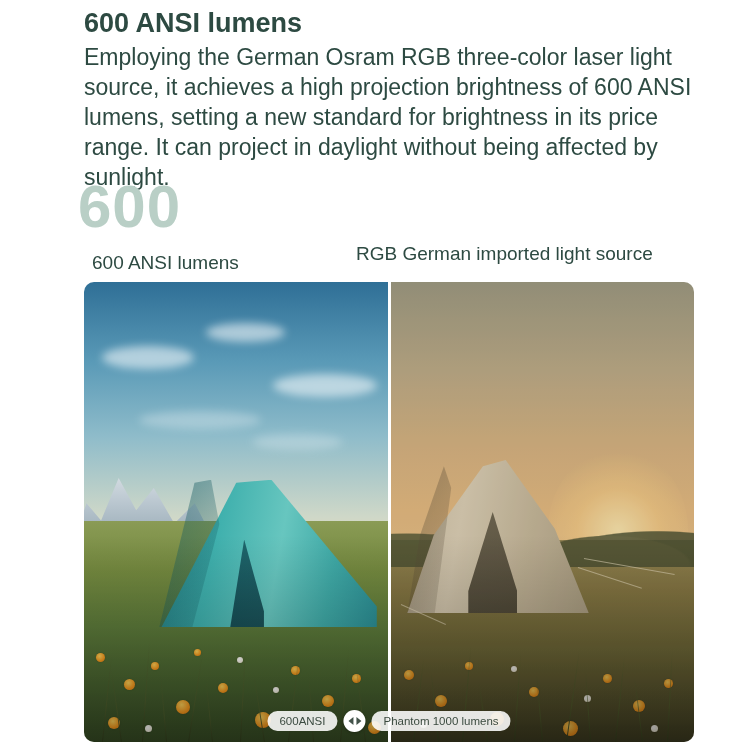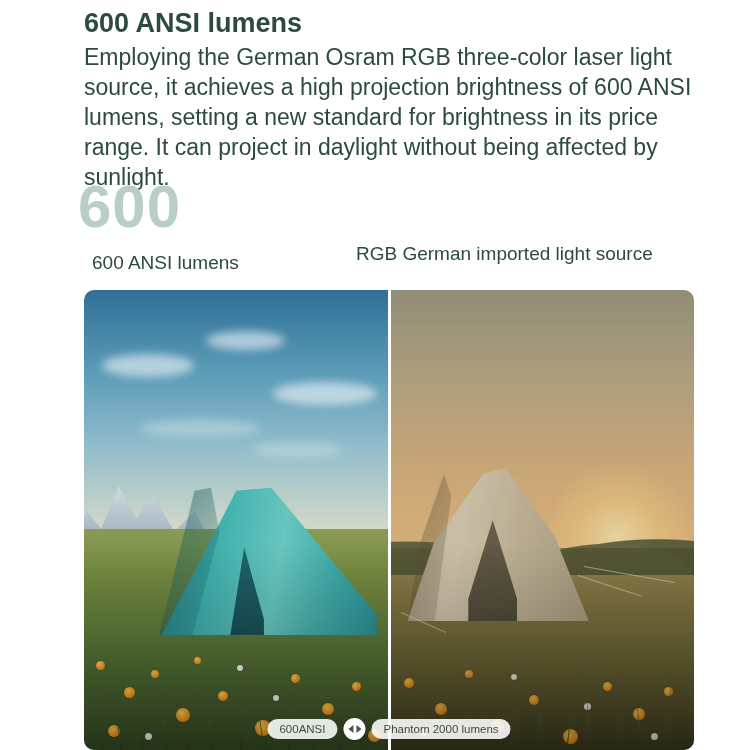--- a/index.html
+++ b/index.html
@@ -79,21 +79,21 @@
   .caption-right {
     position: absolute;
     left: 356px;
     top: 243px;
     font-size: 19px;
     color: #2d4a42;
   }
   .photo {
     position: absolute;
     left: 84px;
-    top: 290px;
+    top: 282px;
     width: 610px;
     height: 460px;
     border-radius: 10px;
     overflow: hidden;
   }
   .half {
     position: absolute;
     top: 0;
     width: 50%;
     height: 100%;
@@ -384,17 +384,17 @@
     </div>
 
     <div class="divider"></div>
 
     <div class="badges">
       <div class="badge">600ANSI</div>
       <div class="handle">
         <span class="arrow left"></span>
         <span class="arrow right"></span>
       </div>
-      <div class="badge">Phantom 2000 lumens</div>
+      <div class="badge">Phantom 1000 lumens</div>
     </div>
 
   </div>
 </div>
 
 </body></html>

